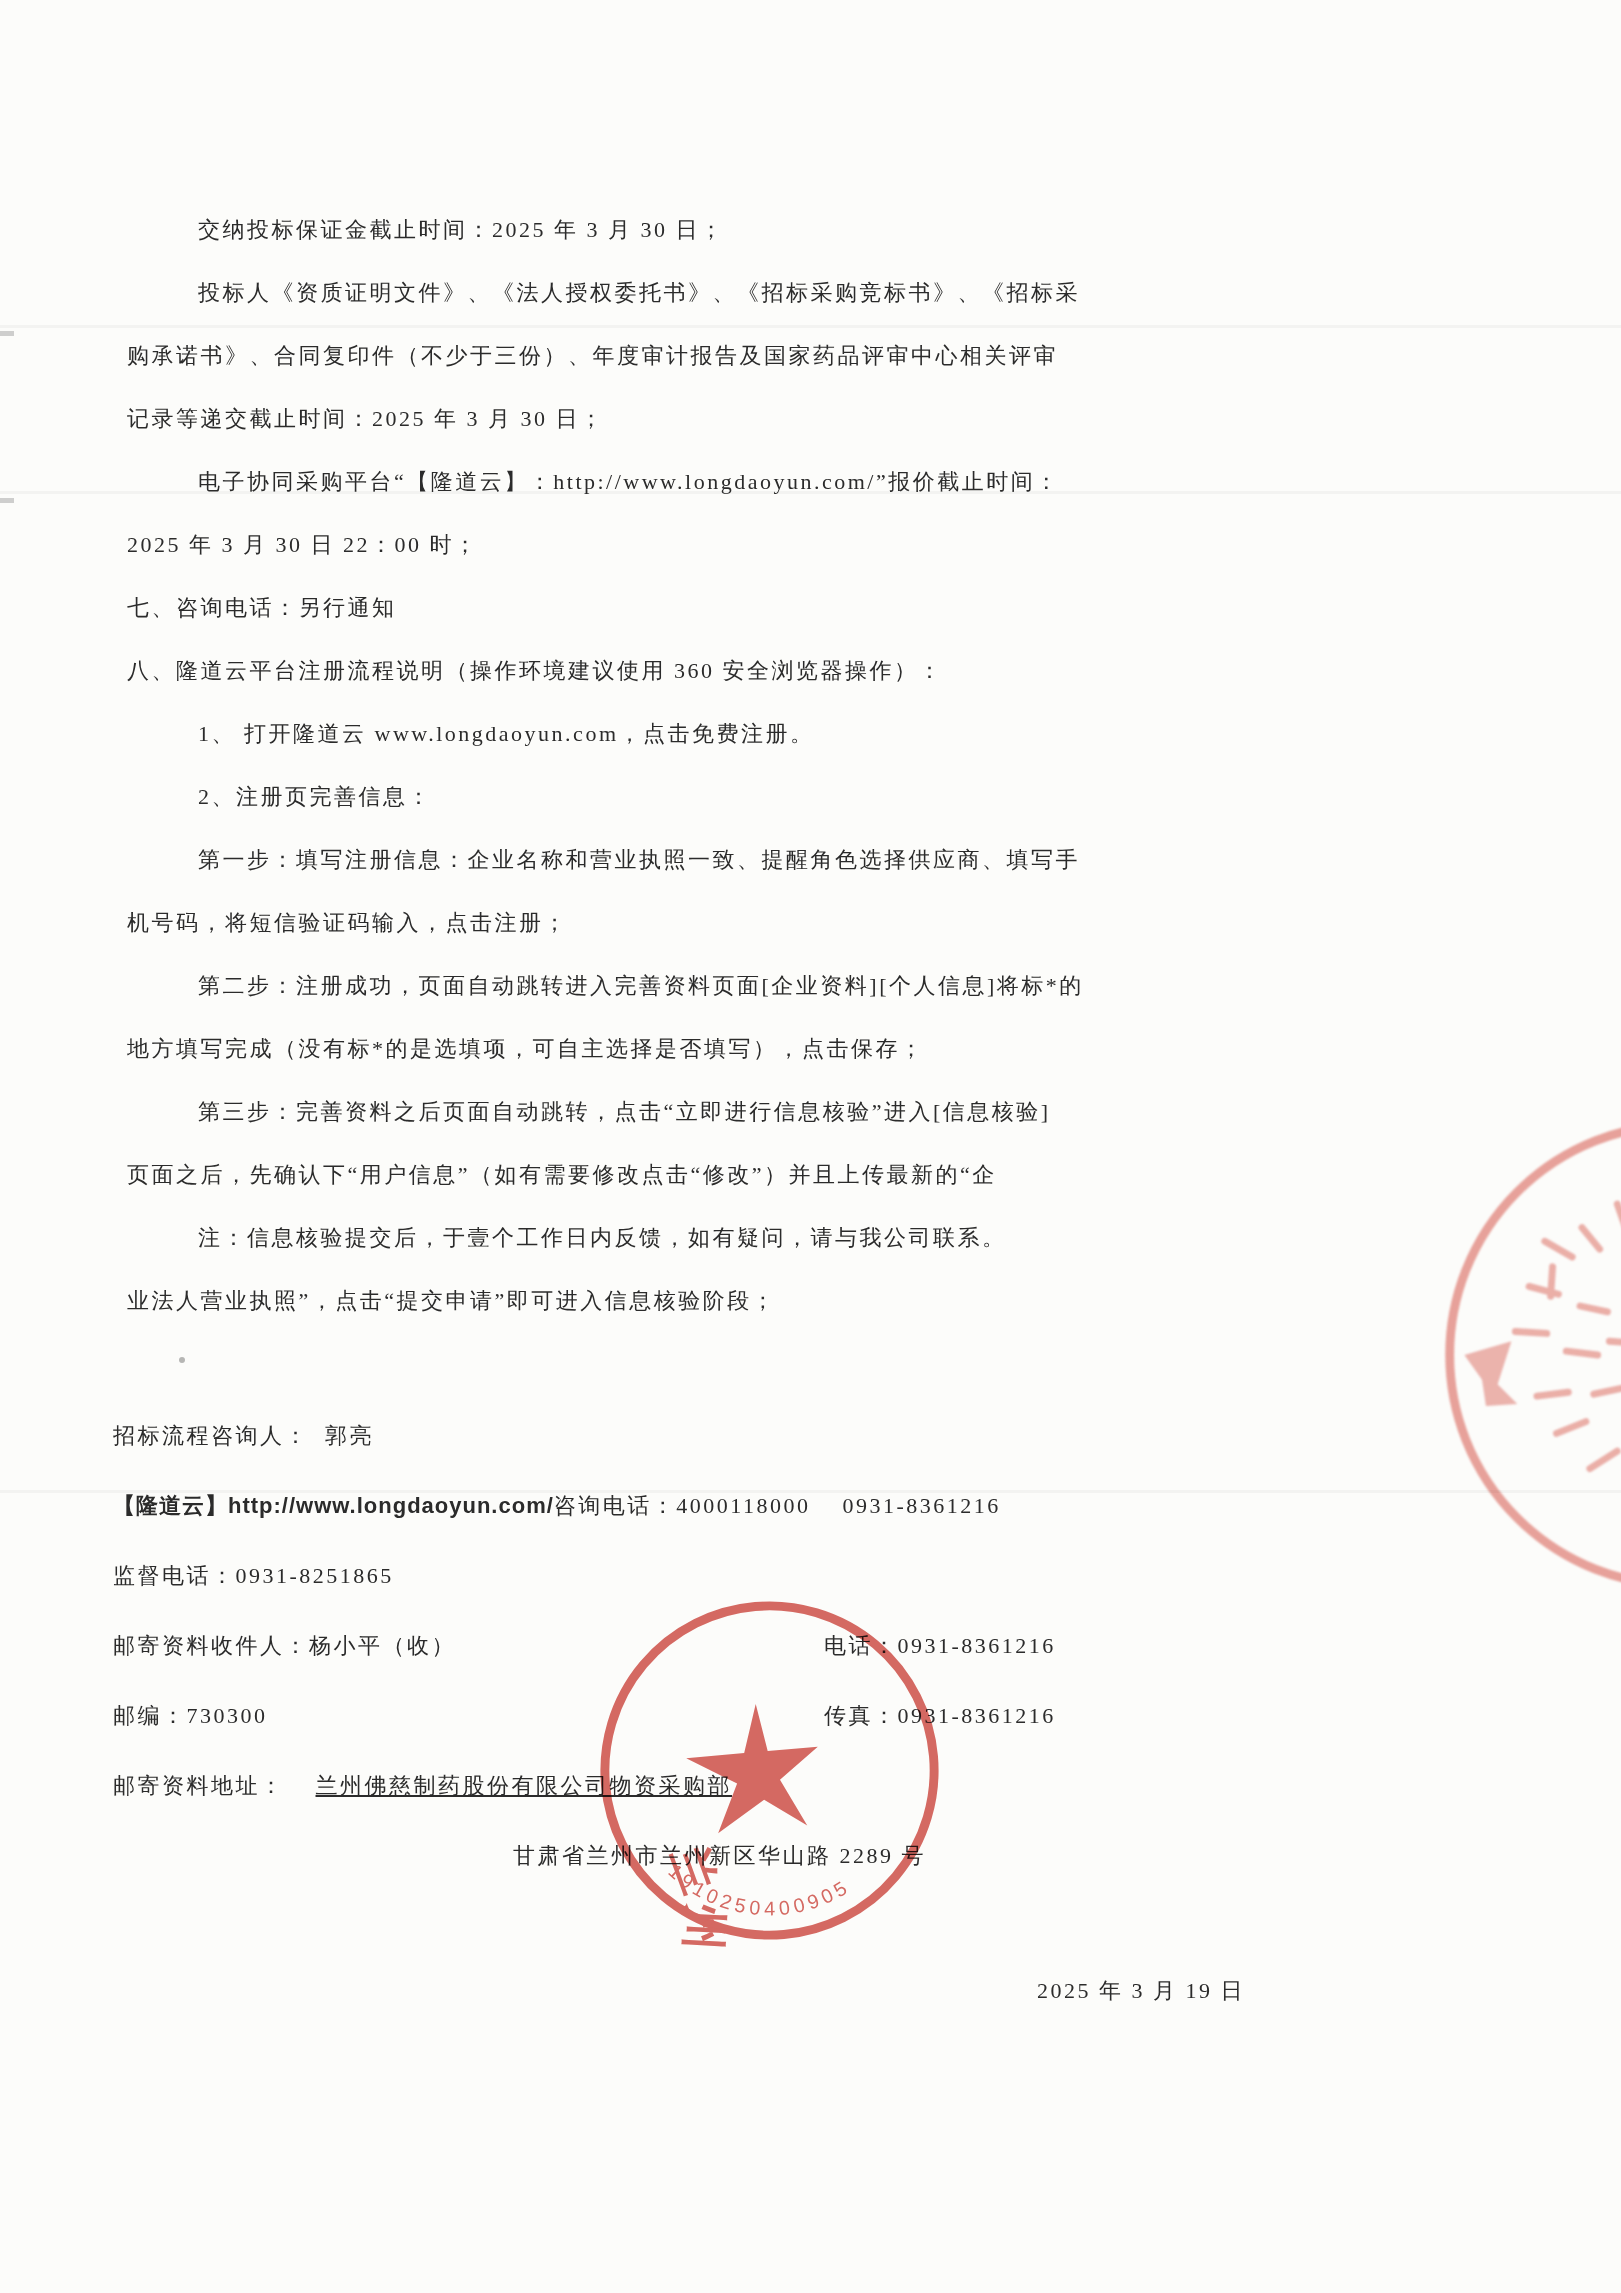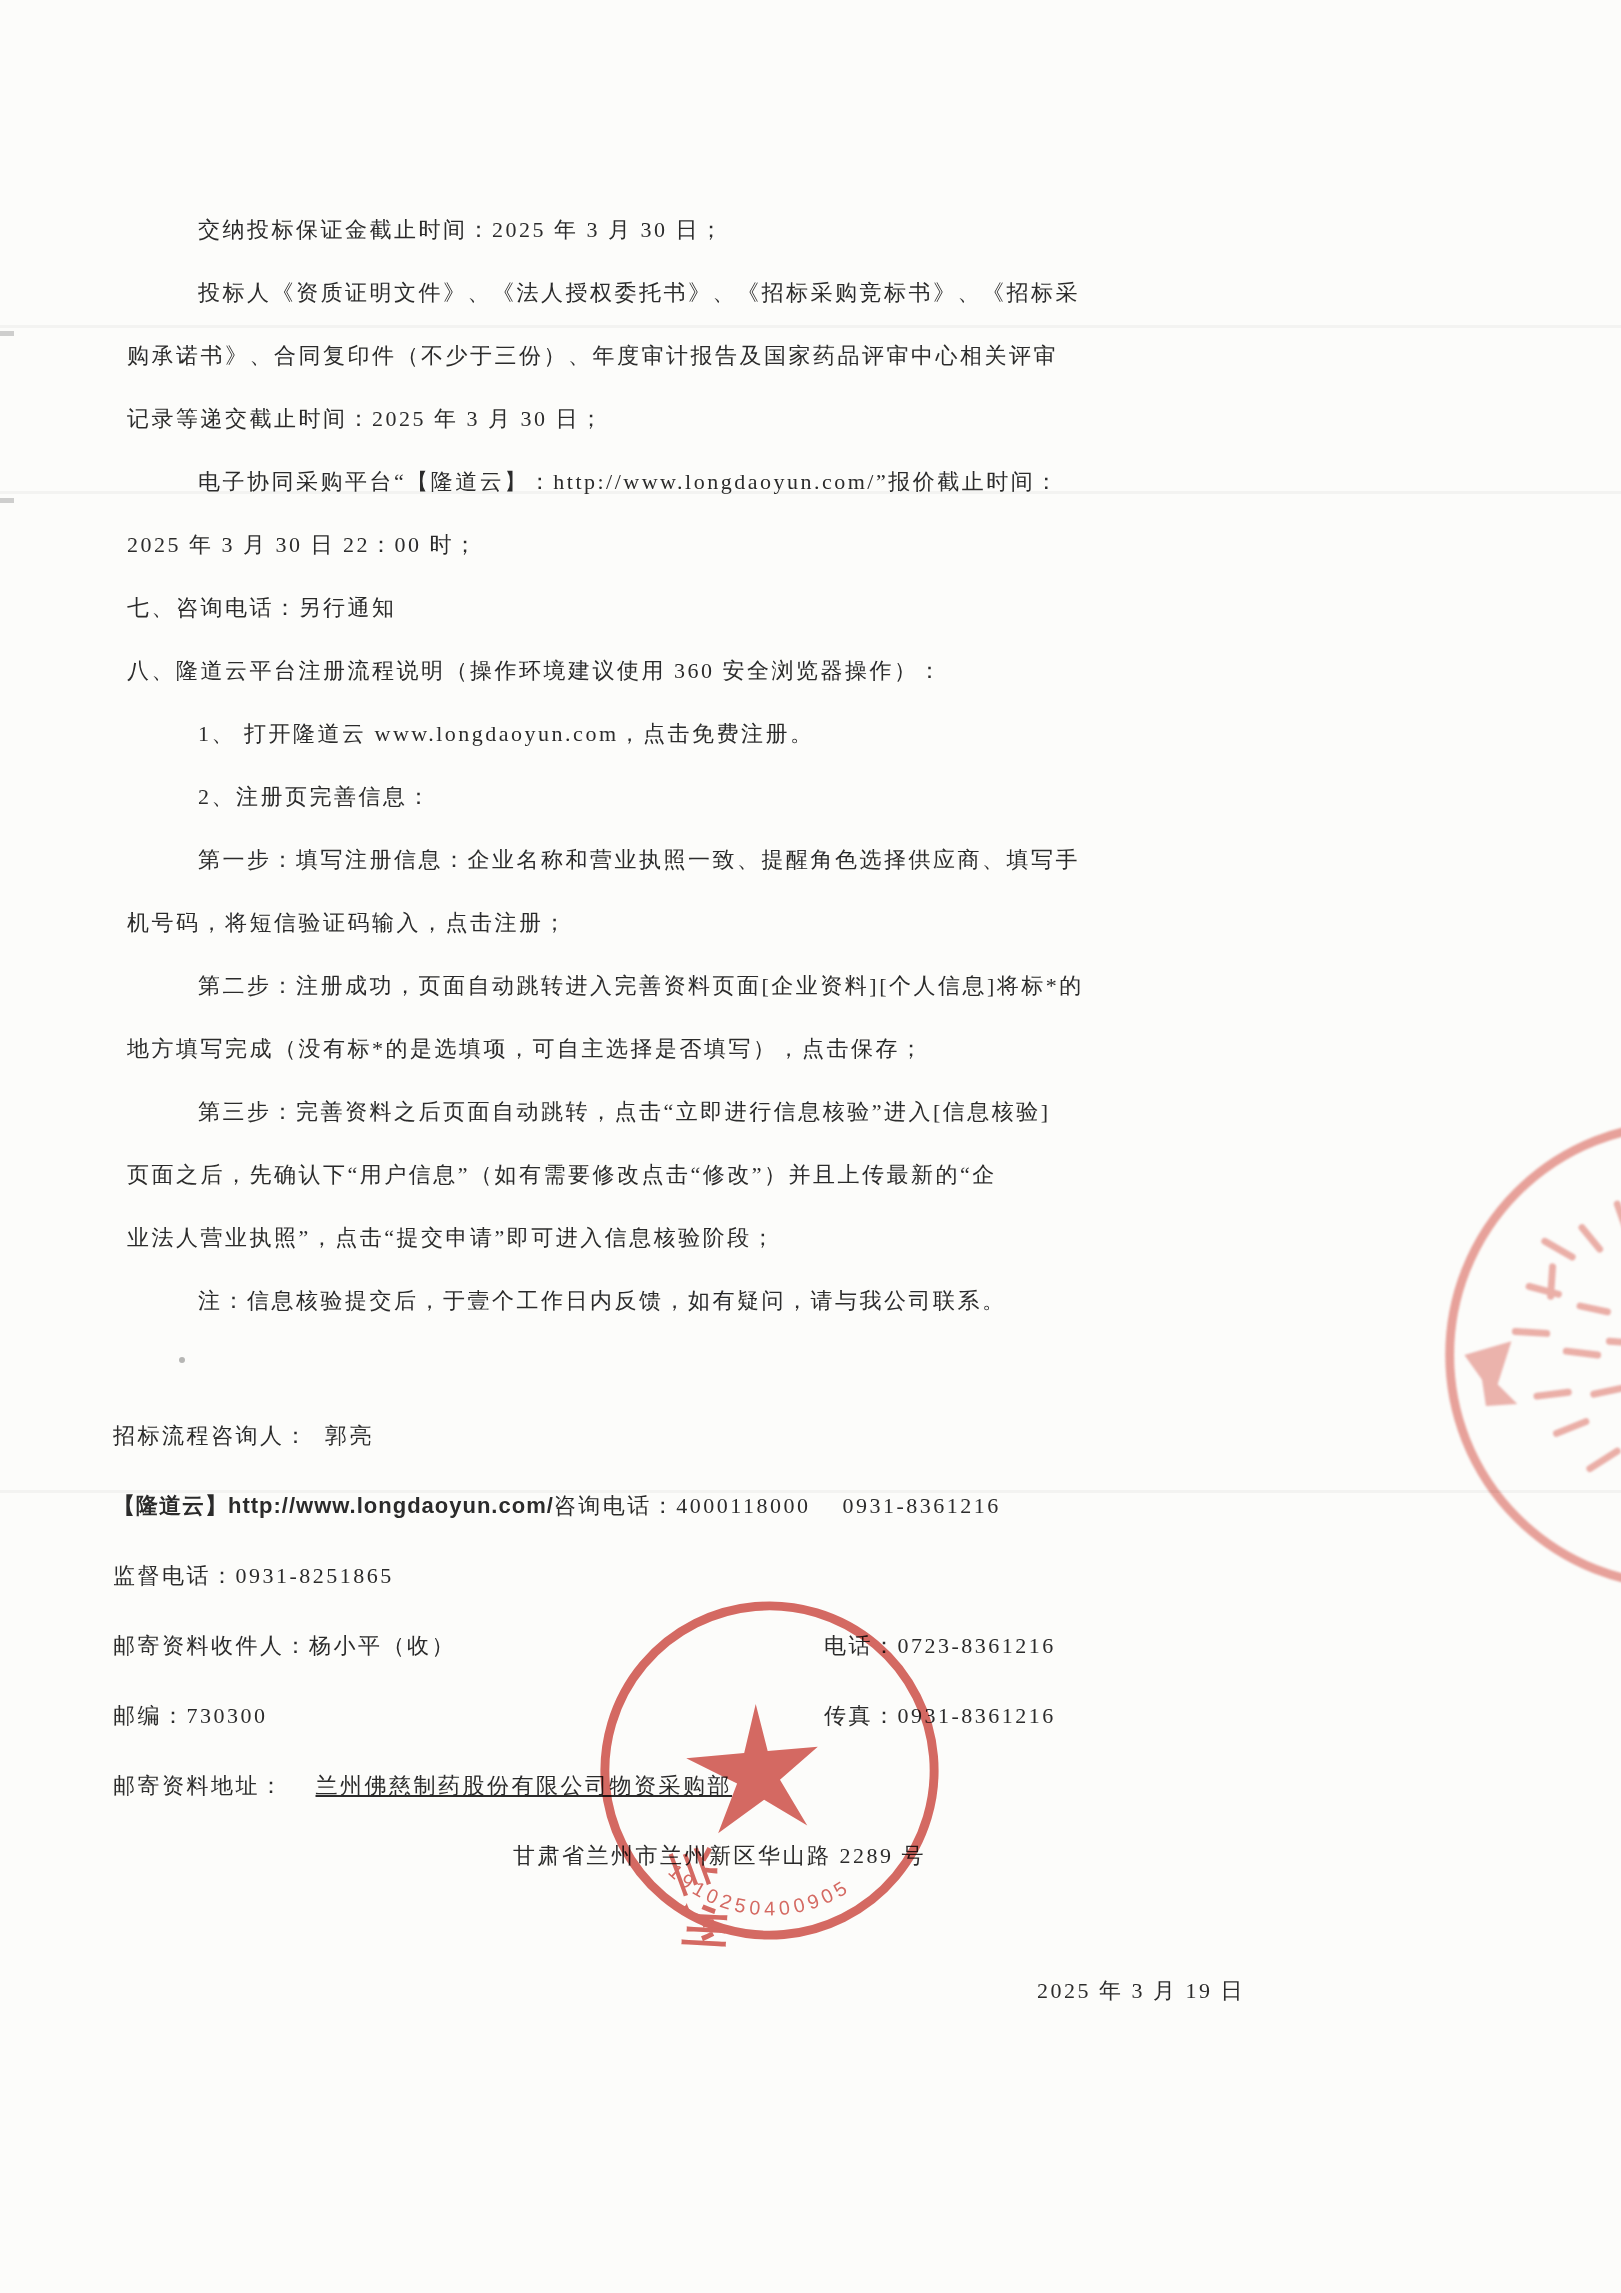--- a/index.html
+++ b/index.html
@@ -71,29 +71,29 @@
     <div class="ln">七、咨询电话：另行通知</div>
     <div class="ln">八、隆道云平台注册流程说明（操作环境建议使用 360 安全浏览器操作）：</div>
     <div class="ln ind">1、 打开隆道云 www.longdaoyun.com，点击免费注册。</div>
     <div class="ln ind">2、注册页完善信息：</div>
     <div class="ln ind">第一步：填写注册信息：企业名称和营业执照一致、提醒角色选择供应商、填写手</div>
     <div class="ln">机号码，将短信验证码输入，点击注册；</div>
     <div class="ln ind">第二步：注册成功，页面自动跳转进入完善资料页面[企业资料][个人信息]将标*的</div>
     <div class="ln">地方填写完成（没有标*的是选填项，可自主选择是否填写），点击保存；</div>
     <div class="ln ind">第三步：完善资料之后页面自动跳转，点击“立即进行信息核验”进入[信息核验]</div>
     <div class="ln">页面之后，先确认下“用户信息”（如有需要修改点击“修改”）并且上传最新的“企</div>
+    <div class="ln ind">注：信息核验提交后，于壹个工作日内反馈，如有疑问，请与我公司联系。</div>
     <div class="ln">业法人营业执照”，点击“提交申请”即可进入信息核验阶段；</div>
-    <div class="ln ind">注：信息核验提交后，于壹个工作日内反馈，如有疑问，请与我公司联系。</div>
   </div>
 
   <div class="contact-block">
     <div class="ln">招标流程咨询人：  郭亮</div>
     <div class="ln"><span class="bold-sans">【隆道云】http://www.longdaoyun.com/</span><span class="gap-left">咨询电话：4000118000    0931-8361216</span></div>
     <div class="ln">监督电话：0931-8251865</div>
-    <div class="ln row"><span>邮寄资料收件人：杨小平（收）</span><span class="col2">电话：0723-8361216</span></div>
+    <div class="ln row"><span>邮寄资料收件人：杨小平（收）</span><span class="col2">电话：0931-8361216</span></div>
     <div class="ln row"><span>邮编：730300</span><span class="col2">传真：0931-8361216</span></div>
     <div class="ln"><span>邮寄资料地址：</span><span class="addr1">兰州佛慈制药股份有限公司物资采购部</span></div>
     <div class="ln addr2">甘肃省兰州市兰州新区华山路 2289 号</div>
     <div class="ln date-ln">2025 年 3 月 19 日</div>
   </div>
 
   <svg class="stamp stamp-main" width="357" height="357" viewBox="0 0 360 360">
     <g transform="rotate(-5 180 180)" fill="none" stroke="none" opacity="0.82">
       <circle cx="180" cy="180" r="166" stroke="#cf4a42" stroke-width="9"></circle>
       <path id="sealTextPath" d="M 71.9,255.8 A 132,132 0 1 1 71.8,255.6" fill="none"></path>

